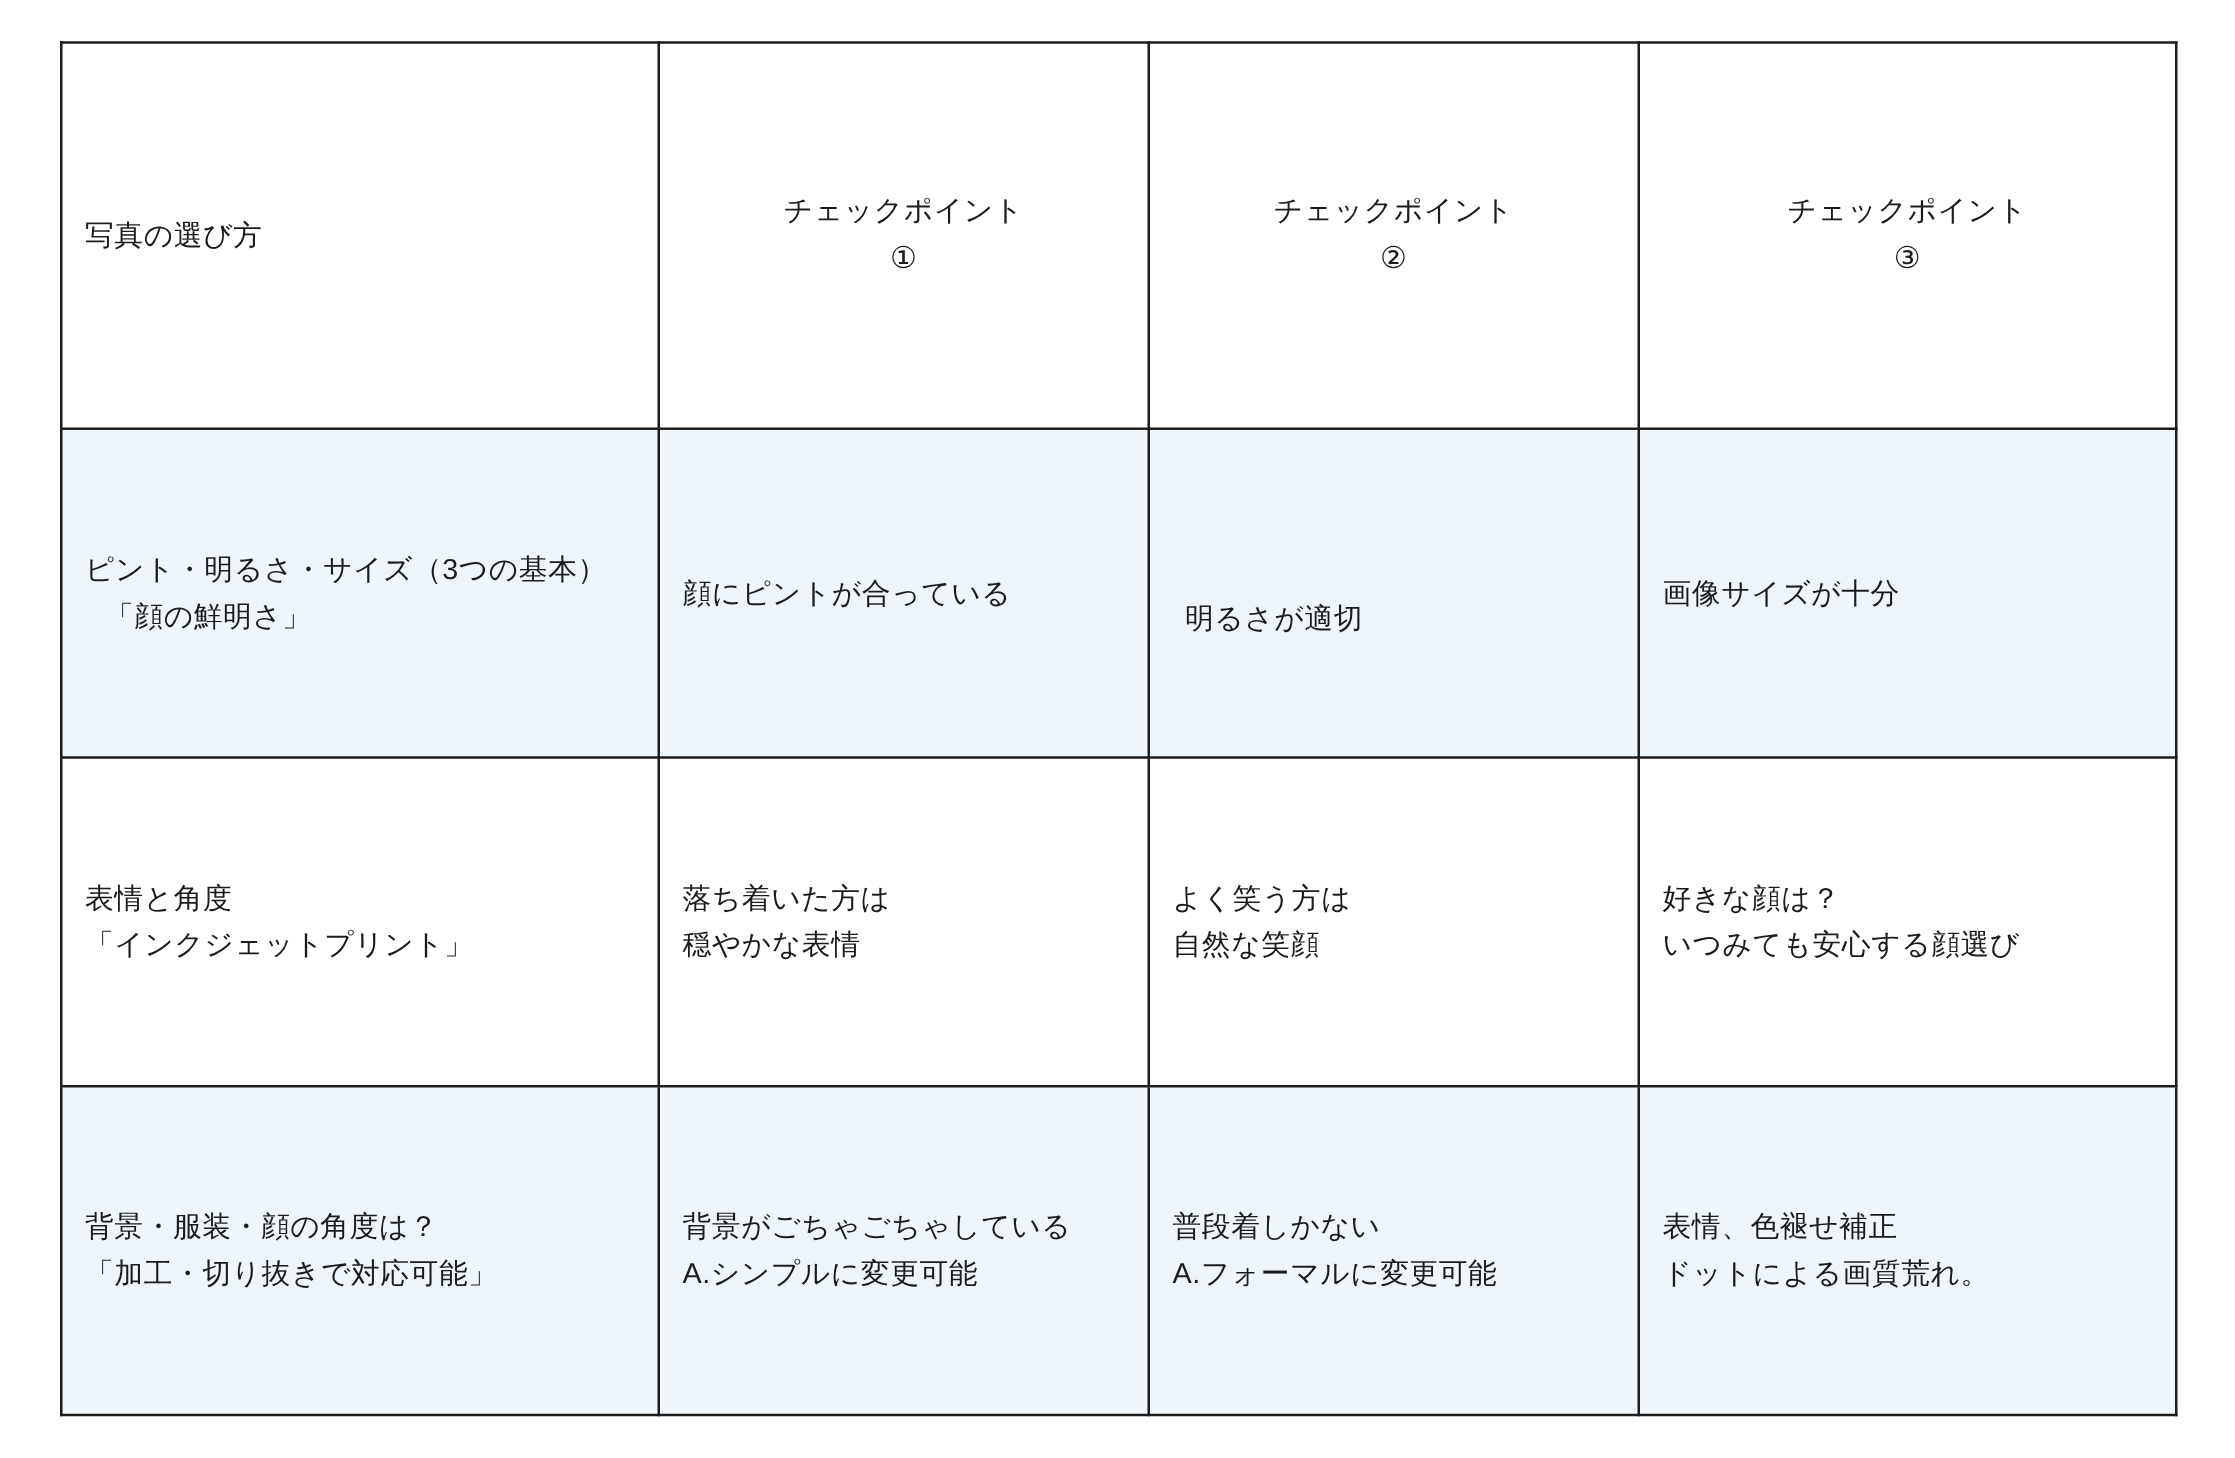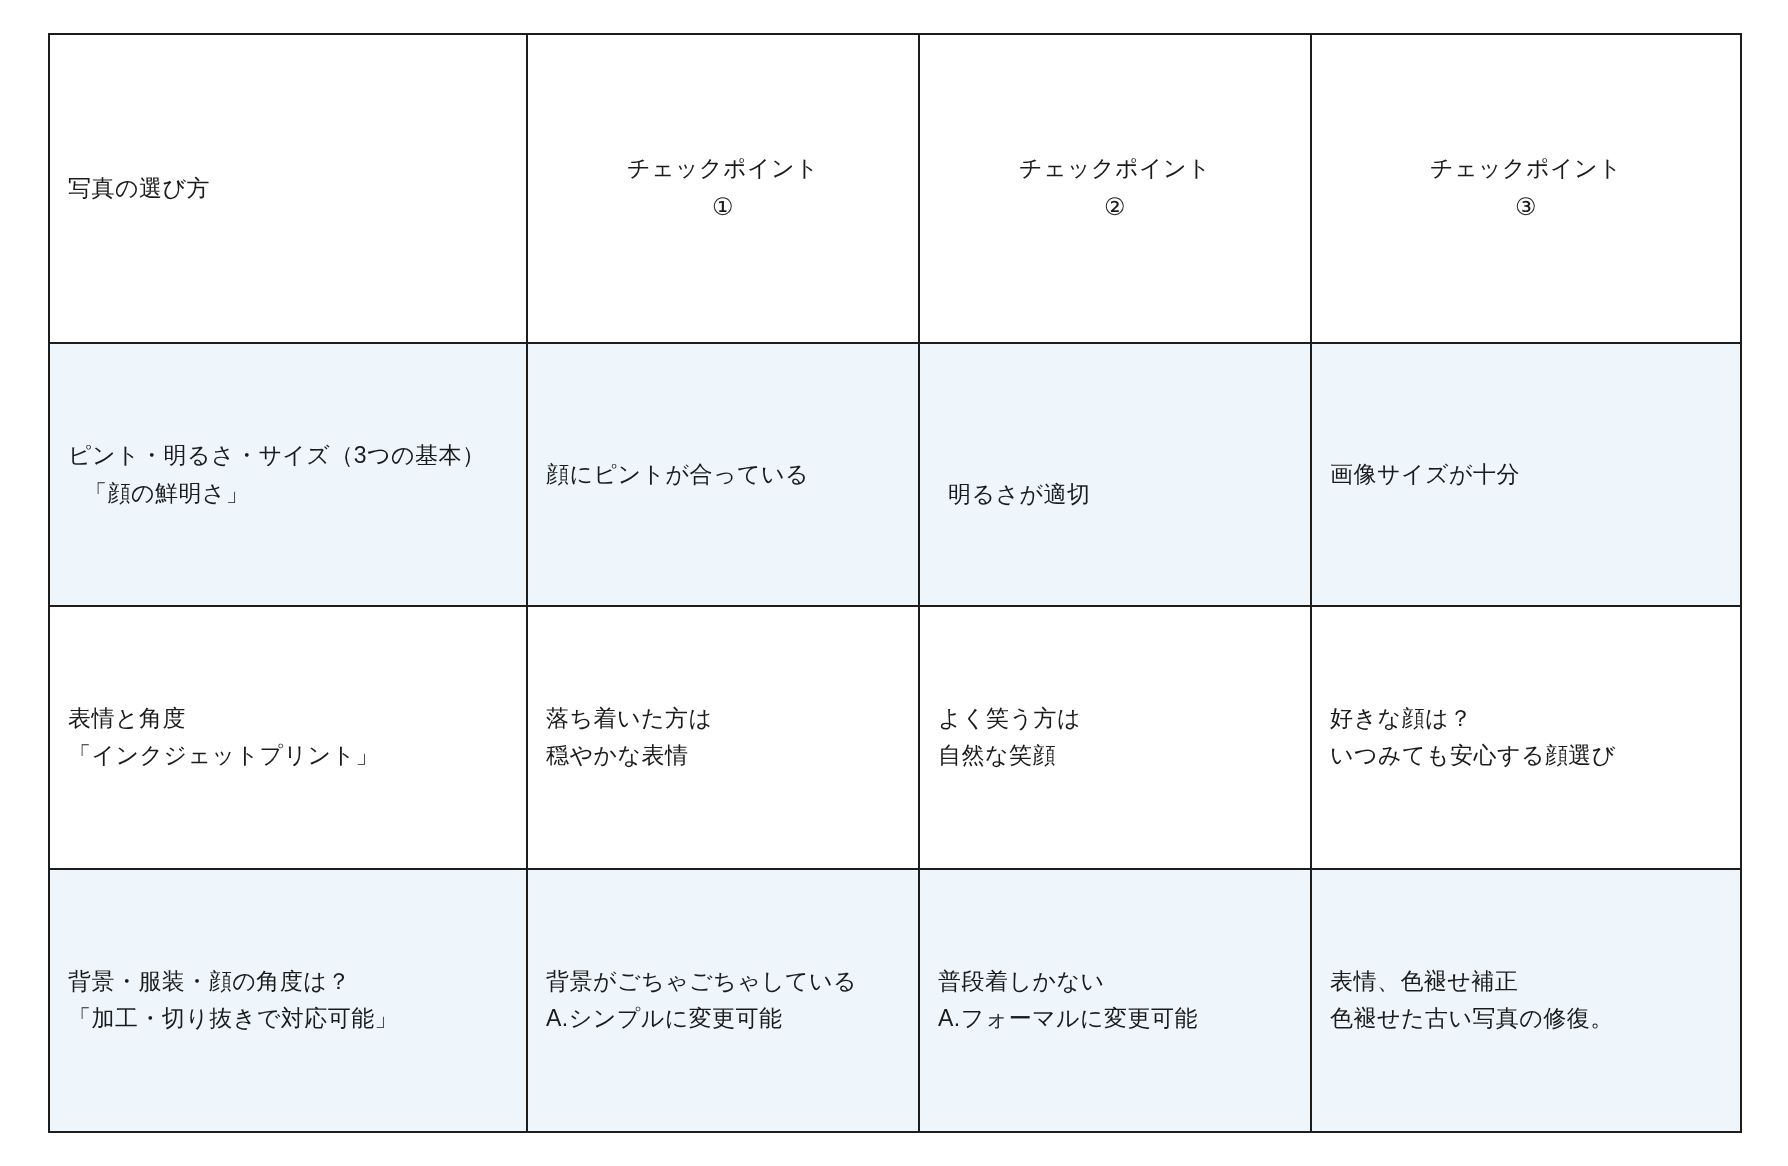--- a/index.html
+++ b/index.html
@@ -161,20 +161,20 @@
         <td class="cell-text">
           <span class="line">背景がごちゃごちゃしている</span>
           <span class="line">A.シンプルに変更可能</span>
         </td>
         <td class="cell-text">
           <span class="line">普段着しかない</span>
           <span class="line">A.フォーマルに変更可能</span>
         </td>
         <td class="cell-text">
           <span class="line">表情、色褪せ補正</span>
-          <span class="line">色褪せた古い写真の修復。</span>
+          <span class="line">ドットによる画質荒れ。</span>
         </td>
       </tr>
 
 
     </tbody>
   </table>
 </div>
 
 </body></html>

